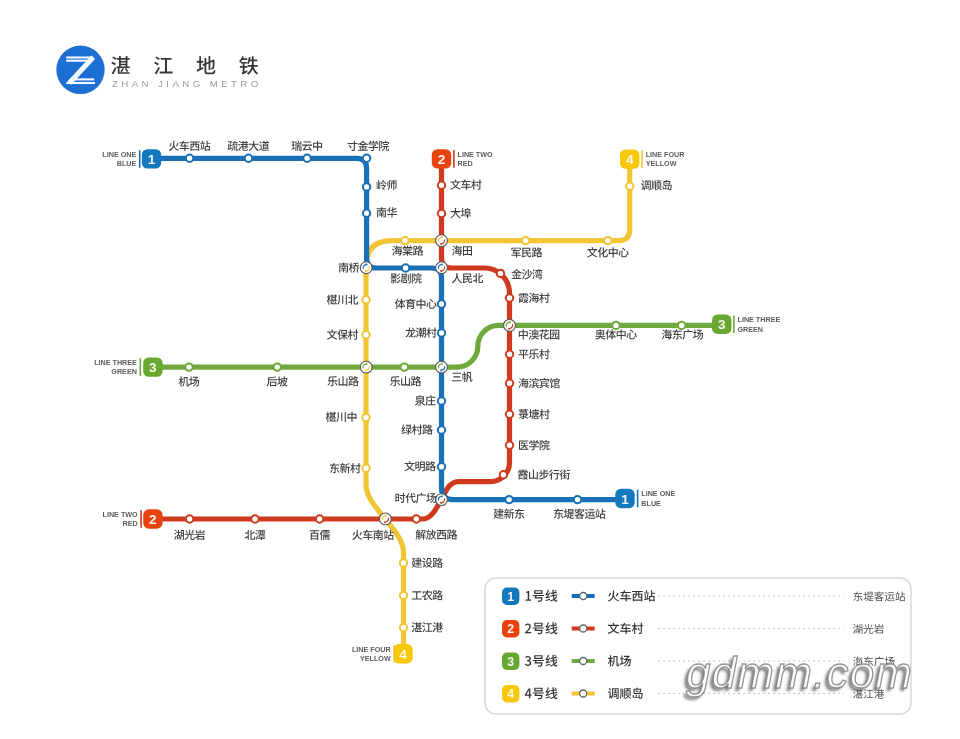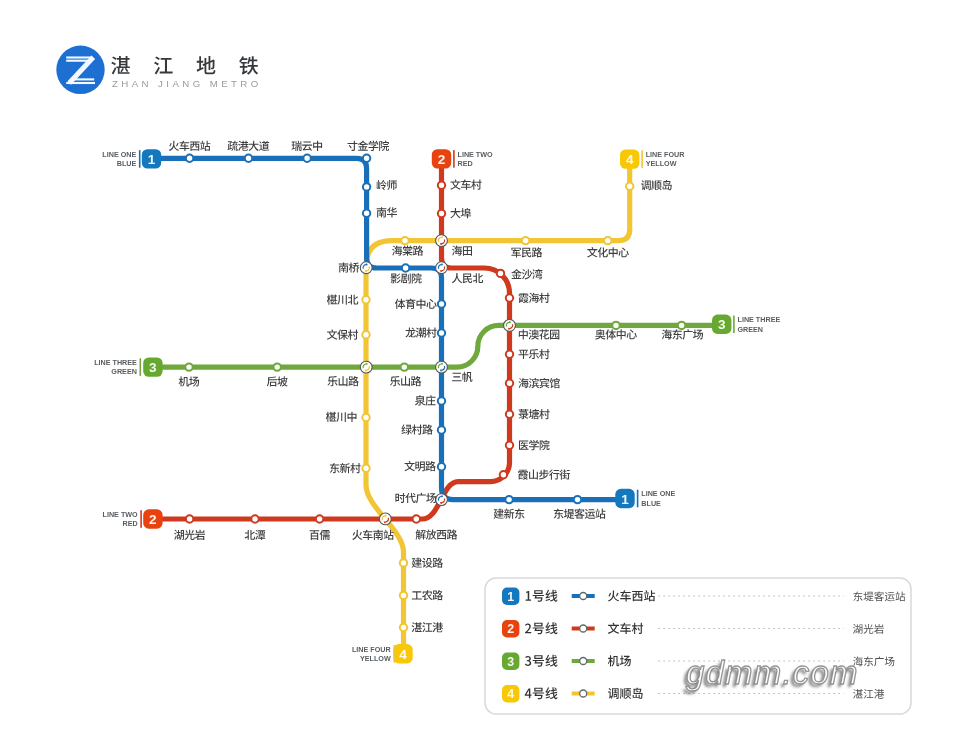--- a/index.html
+++ b/index.html
@@ -1,17 +1,17 @@
 <!DOCTYPE html>
 <html><head><meta charset="utf-8"><style>
 html,body{margin:0;padding:0;background:#fff;width:960px;height:739px;overflow:hidden}
 svg{display:block}
 text{user-select:none}
 </style></head><body>
-<div style="position:absolute;left:686px;top:650px;font-family:'Liberation Sans',sans-serif;font-style:italic;font-size:33px;letter-spacing:1.2px;line-height:45px;color:rgba(255,255,255,0.95);text-shadow:-3px 3px 3px rgba(98,98,98,0.85);-webkit-text-stroke:1.3px rgba(130,130,130,0.85);z-index:5">gdmm.com</div>
+<div style="position:absolute;left:686px;top:650px;font-family:'Liberation Sans',sans-serif;font-style:italic;font-size:44px;letter-spacing:1.2px;line-height:45px;color:rgba(255,255,255,0.95);text-shadow:-3px 3px 3px rgba(98,98,98,0.85);-webkit-text-stroke:1.3px rgba(130,130,130,0.85);z-index:5">gdmm.com</div>
 <svg width="960" height="739" viewBox="0 0 960 739" xmlns="http://www.w3.org/2000/svg" style="position:absolute;left:0;top:0">
 <defs>
 <path id="M0" d="M200 644C179 545 137 436 77 365L170 320C230 393 269 513 293 615ZM817 643C789 554 736 434 693 358L774 323C820 395 876 508 921 605ZM446 834C444 483 460 149 44 -6C69 -26 98 -61 110 -85C328 0 437 135 493 296C570 107 694 -18 904 -78C917 -51 946 -10 967 10C720 68 590 225 532 458C550 578 551 706 552 834Z"></path>
 <path id="M1" d="M167 310C176 319 220 325 278 325H501V191H56V98H501V-84H602V98H947V191H602V325H862V415H602V558H501V415H267C306 472 346 538 384 609H928V701H431C450 741 468 781 484 822L375 851C359 801 338 749 317 701H73V609H273C244 551 218 505 204 486C176 442 156 414 131 407C144 380 161 330 167 310Z"></path>
 <path id="M2" d="M55 784V692H347V563H107V-80H199V-20H807V-78H902V563H650V692H943V784ZM199 67V239C215 222 234 199 242 185C389 256 426 370 431 476H560V340C560 245 581 218 673 218C691 218 777 218 797 218H807V67ZM199 260V476H346C341 398 314 319 199 260ZM432 563V692H560V563ZM650 476H807V309C804 308 798 307 788 307C770 307 699 307 686 307C654 307 650 311 650 341Z"></path>
 <path id="M3" d="M54 661V574H448V661ZM91 519C112 409 131 266 135 171L213 186C207 282 188 422 165 533ZM169 815C195 768 222 704 233 663L319 692C307 733 278 793 250 839ZM319 543C307 424 282 254 257 151C177 132 101 116 44 105L65 12C170 37 311 71 442 104L432 192L335 169C361 270 388 413 407 528ZM463 369V-83H555V-36H828V-79H925V369H719V557H964V647H719V845H622V369ZM555 53V281H828V53Z"></path>
 <path id="M4" d="M634 370V-52H712V370ZM777 375V43C777 -21 782 -39 796 -53C810 -67 831 -73 850 -73C860 -73 878 -73 889 -73C906 -73 924 -70 934 -62C946 -54 956 -41 961 -23C966 -5 969 44 970 86C951 93 927 106 912 118C911 75 911 42 909 27C907 13 905 6 901 2C899 -1 894 -2 888 -2C883 -2 877 -2 873 -2C867 -2 864 -1 861 3C859 7 858 19 858 37V375ZM491 372V247C491 157 478 53 361 -24C381 -37 410 -65 424 -83C555 7 571 132 571 246V372ZM217 612V141L158 125V540H82V104L24 89L45 -2C148 29 286 71 415 112L403 195L301 165V362H410V446H301V585C351 631 404 692 444 747L385 790L367 785H59V701H300C274 669 244 636 217 612ZM470 402C497 412 540 415 854 433C866 414 876 396 884 381L958 424C928 480 862 568 808 632L739 596C760 570 783 539 804 509L603 501C635 546 674 605 704 652H956V734H769C756 770 734 816 714 851L625 826C640 798 654 765 665 734H445V652H601C569 602 524 537 507 519C489 501 461 494 441 490C449 469 465 424 470 402Z"></path>
 <path id="M5" d="M83 768C143 740 218 693 253 658L309 735C272 769 196 812 136 838ZM31 498C92 472 167 428 202 394L257 473C219 505 144 546 83 569ZM511 297H715V210H511ZM705 843V731H534V843H442V731H312V646H442V548H272V462H439C399 387 335 313 271 268L220 307C170 192 104 62 57 -15L142 -72C189 16 242 126 284 226C297 212 310 197 318 185C355 211 391 246 424 285V48C424 -50 457 -76 574 -76C599 -76 758 -76 785 -76C883 -76 910 -42 922 81C897 87 861 101 840 115C835 22 827 7 778 7C743 7 608 7 581 7C521 7 511 13 511 49V137H800V309C836 264 876 224 918 196C933 219 963 253 985 271C914 310 844 384 802 462H968V548H798V646H939V731H798V843ZM511 370H485C504 400 521 431 534 462H708C722 431 739 400 757 370ZM534 646H705V548H534Z"></path>
 <path id="M6" d="M448 844C447 763 448 666 436 565H60V467H419C379 284 281 103 40 -3C67 -23 97 -57 112 -82C341 26 450 200 502 382C581 170 703 7 892 -81C907 -54 939 -14 963 7C771 86 644 257 575 467H944V565H537C549 665 550 762 551 844Z"></path>
 <path id="M7" d="M56 760C108 708 170 636 197 590L274 642C245 689 181 758 129 806ZM471 364H778V293H471ZM471 230H778V158H471ZM471 498H778V427H471ZM382 566V89H871V566H636C647 588 658 614 669 640H950V717H773C795 748 819 784 841 818L750 844C734 807 704 755 678 717H503L557 741C544 771 513 817 487 850L407 817C430 787 454 747 468 717H312V640H567C561 616 554 589 547 566ZM269 486H48V398H178V103C134 85 83 47 35 0L92 -79C141 -19 192 36 228 36C252 36 284 8 328 -16C400 -54 486 -66 605 -66C702 -66 871 -60 941 -55C943 -29 957 13 967 37C870 25 719 17 608 17C500 17 411 24 345 59C312 76 289 93 269 103Z"></path>

